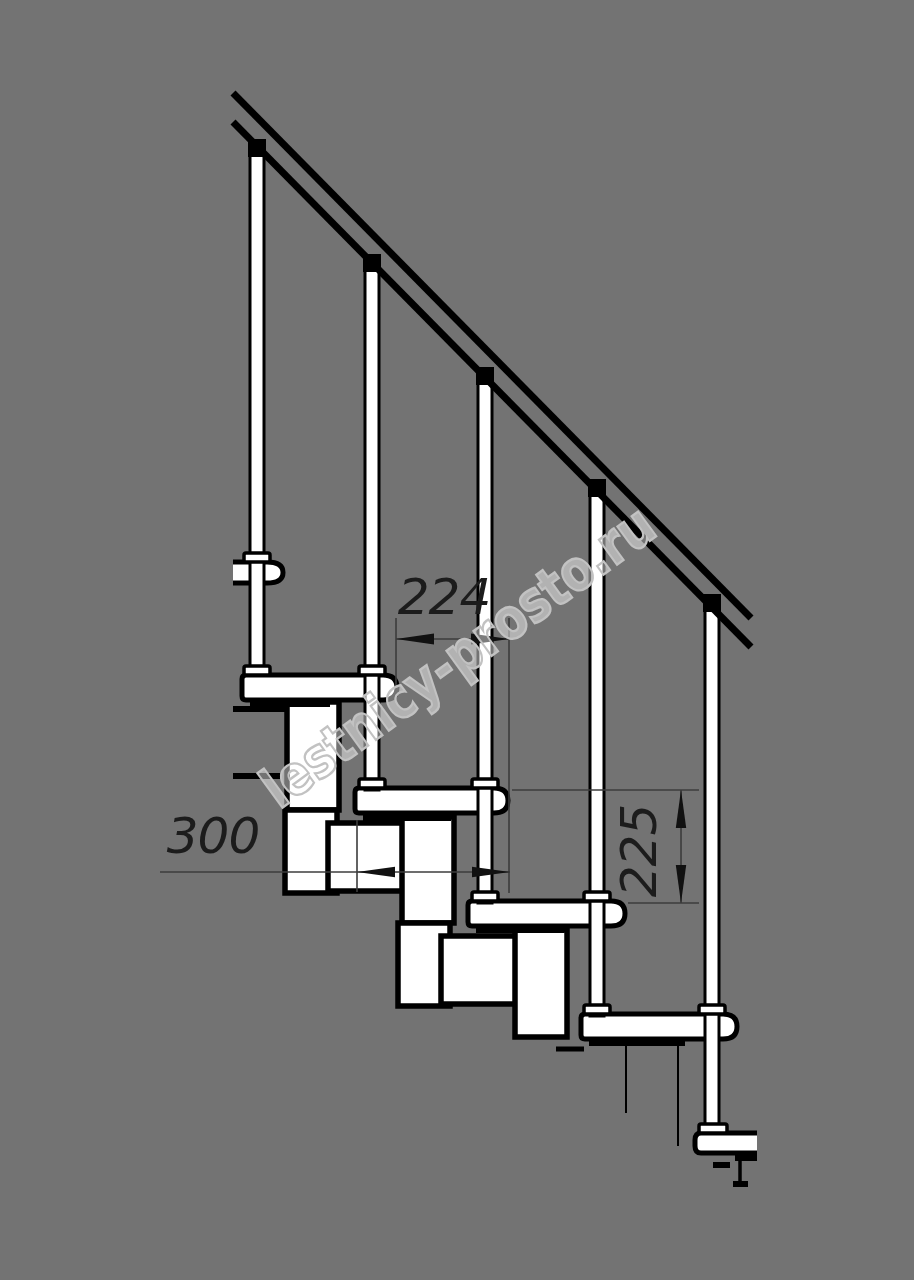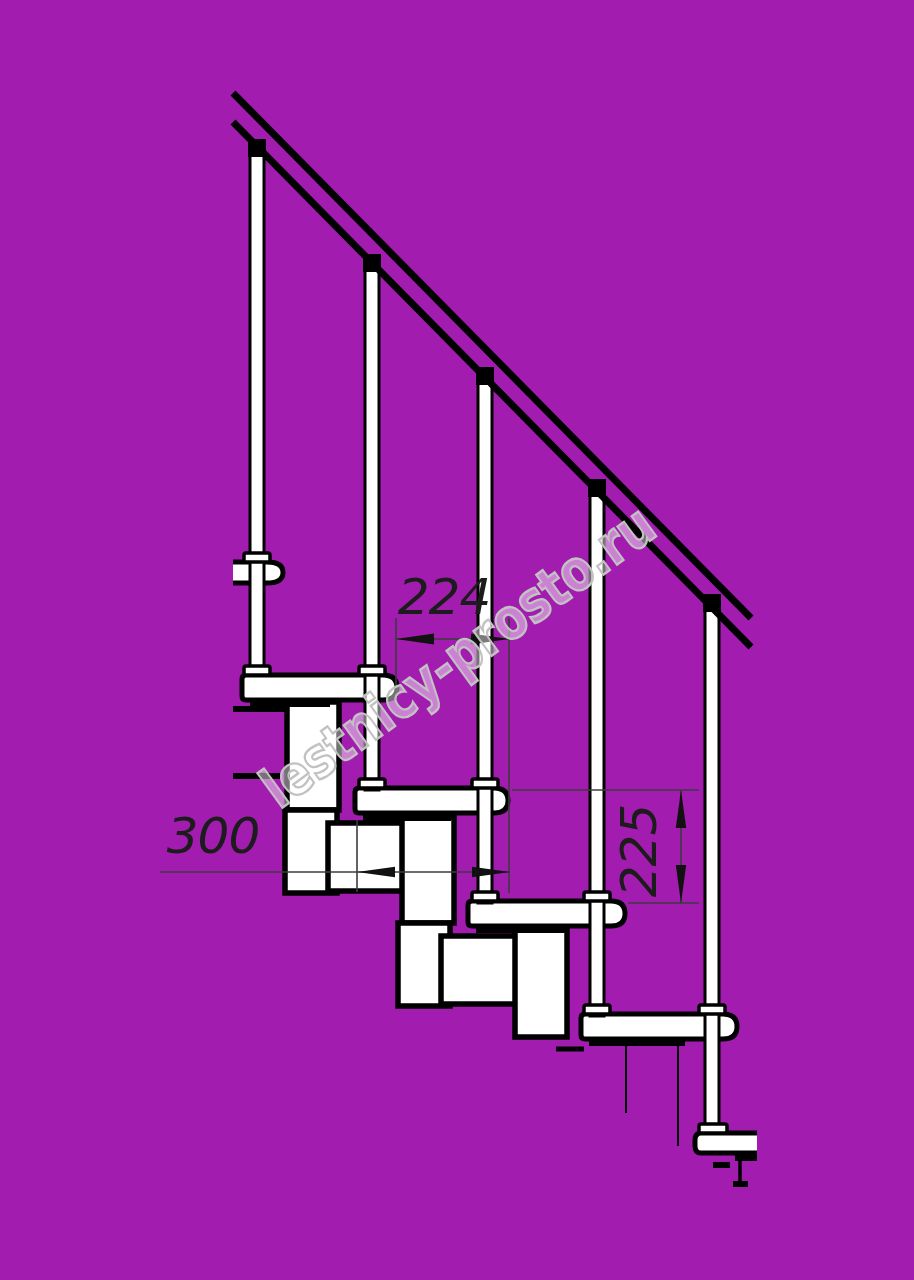--- a/index.html
+++ b/index.html
@@ -1,16 +1,16 @@
 <!DOCTYPE html>
 <html><head>
 <meta charset="utf-8">
 <style>
   html,body{margin:0;padding:0;background:#ffffff;}
-  .stage{position:relative;width:914px;height:1280px;background:#a21caf;overflow:hidden;}
+  .stage{position:relative;width:914px;height:1280px;background:#737373;overflow:hidden;}
   svg{position:absolute;left:0;top:0;}
   text{font-family:"DejaVu Sans",sans-serif;}
   .dim-label{font-style:italic;font-size:50px;fill:#1c1c1c;letter-spacing:-1px;}
   .wm{font-weight:bold;font-size:56px;fill:rgba(255,255,255,0.45);stroke-width:2.4px;}
 </style>
 </head>
 <body>
 
 <div class="stage">
 <svg width="914" height="1280" viewBox="0 0 914 1280">

